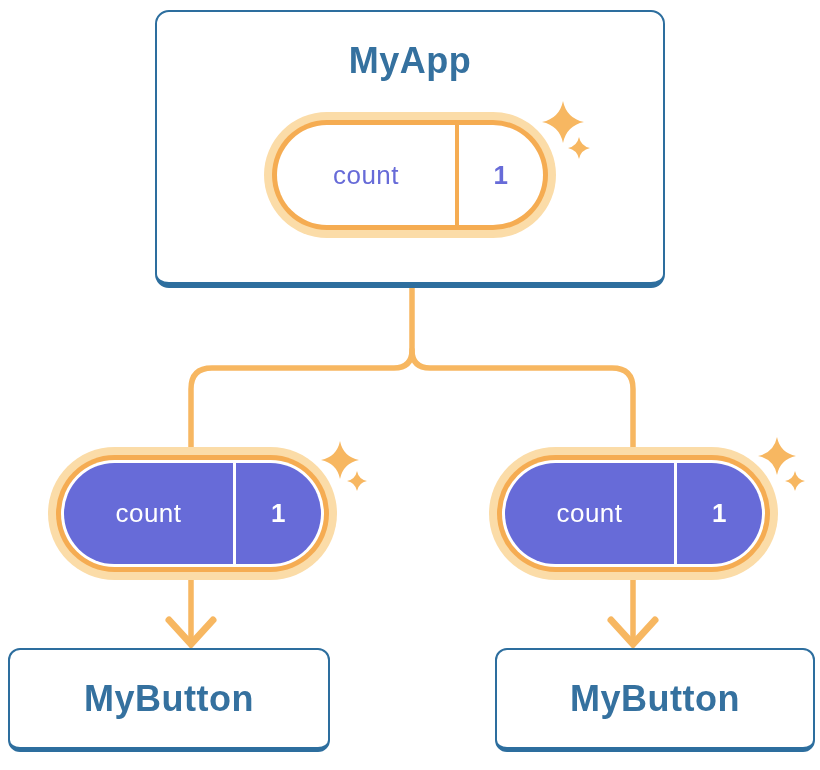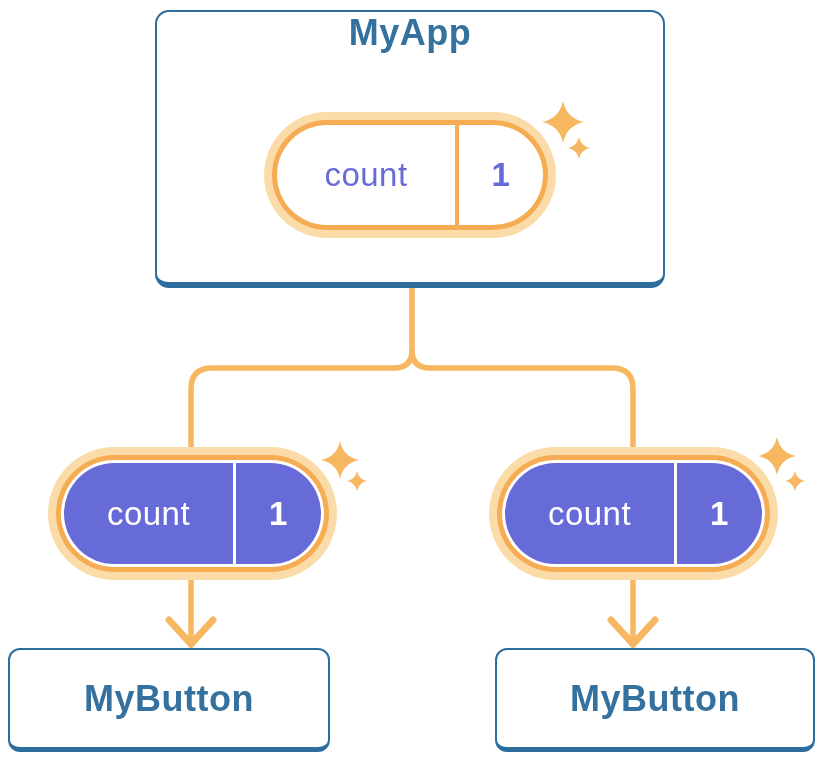--- a/index.html
+++ b/index.html
@@ -14,21 +14,21 @@
   
   .card{
     position:absolute;background:#ffffff;border:2.5px solid #2d6e9e;border-bottom-width:6px;
     border-radius:14px;box-sizing:border-box;z-index:1;
     display:flex;align-items:center;justify-content:center;
   }
   .root-card{left:155px;top:10px;width:510px;height:278px;display:block;}
   .card-title{
     text-align:center;color:#35719f;font-size:36px;font-weight:700;letter-spacing:.5px;
   }
-  .root-card .card-title{}
+  .root-card .card-title{margin-top:28px;}
   .child-card{border-bottom-width:5px;border-radius:12px;height:104px;width:322px;top:648px;}
   .card-left{left:8px;}
   .card-right{left:495px;width:320px;}
 
   
   .pill{
     position:absolute;box-sizing:border-box;border-radius:60px;display:flex;align-items:stretch;
     z-index:2;
   }
   .pill-outline{
@@ -41,21 +41,21 @@
     top:463px;width:257px;height:101px;background:#676bd8;
     box-shadow:0 0 0 3px #ffffff, 0 0 0 8px #f5ac52, 0 0 0 16px #fbdca8;
   }
   .pill-filled .cell{color:#ffffff;}
   .pill-filled .divider{background:#ffffff;width:3px;}
   .pill-left{left:64px;}
   .pill-right{left:505px;}
 
   .cell{
     display:flex;align-items:center;justify-content:center;
-    font-size:33px;letter-spacing:.5px;
+    font-size:26px;letter-spacing:.5px;
   }
   .cell.name{flex:0 0 auto;}
   .pill-outline .cell.name{width:178px;}
   .pill-filled .cell.name{width:169px;}
   .cell.value{flex:1 1 auto;font-weight:700;}
   .divider{flex:0 0 auto;}
 </style>
 </head>
 <body>
 

